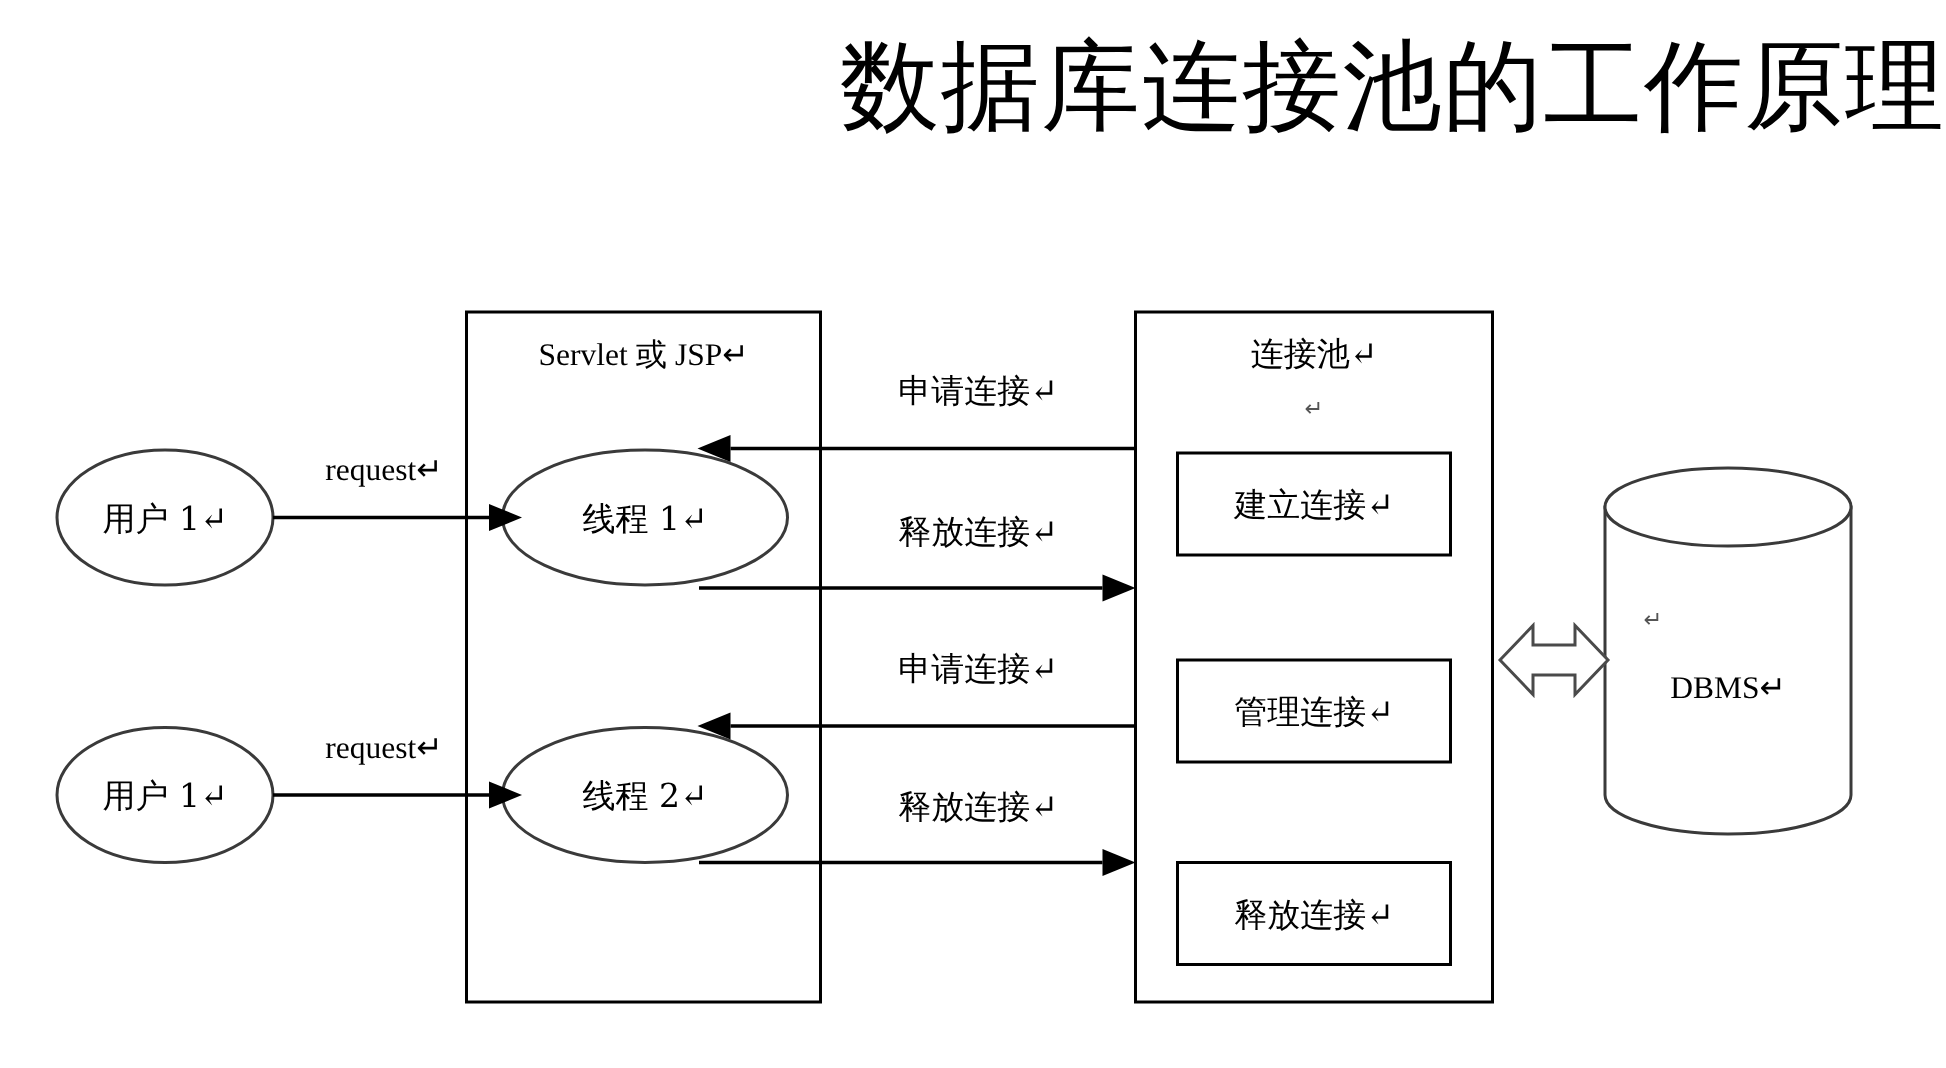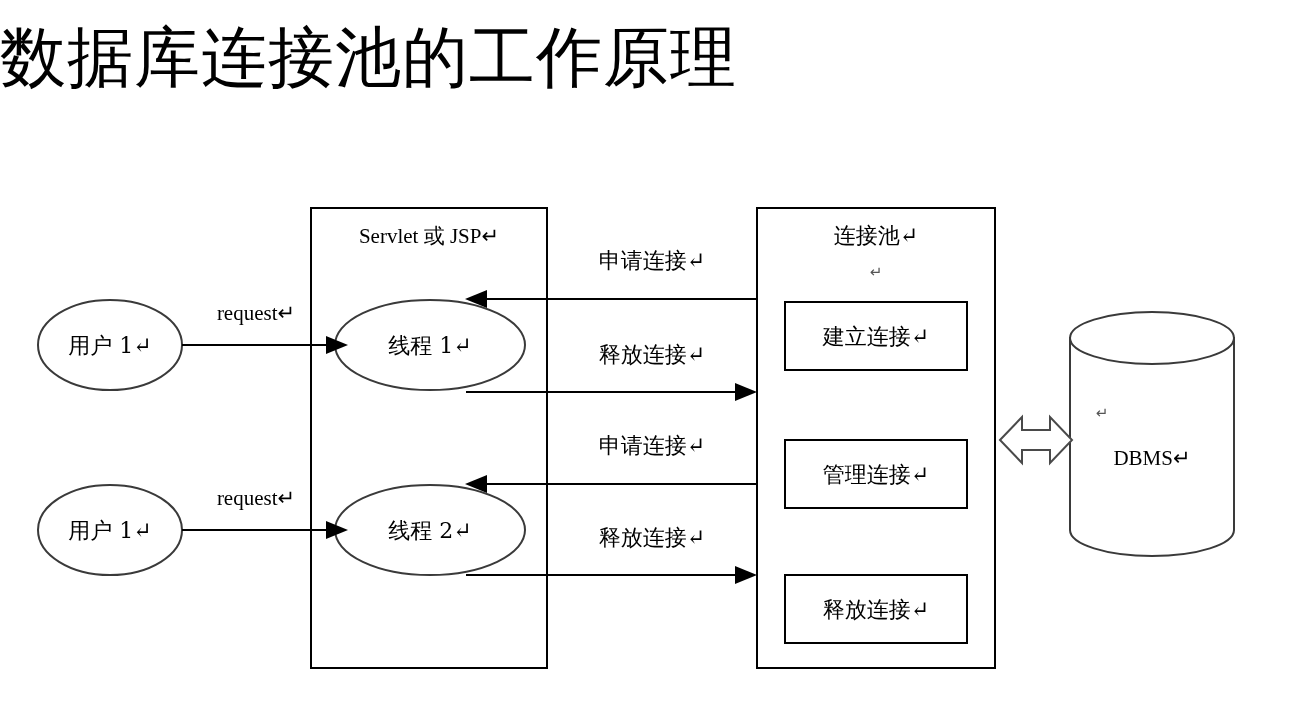--- a/index.html
+++ b/index.html
@@ -18,21 +18,21 @@
     position: relative;
     width: 1297px;
     height: 712px;
     background: #ffffff;
   }
   #slide-title {
     position: absolute;
     left: 0;
     top: 18px;
     width: 1297px;
-    text-align: left;
+    text-align: right;
     font-family: "DejaVu Serif", serif;
     font-size: 66px;
     line-height: 80px;
     font-weight: 400;
     color: #000000;
     letter-spacing: 1px;
     white-space: nowrap;
   }
   #diagram {
     position: absolute;

